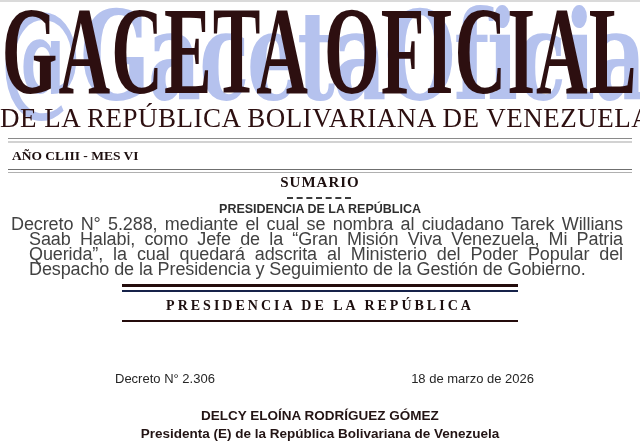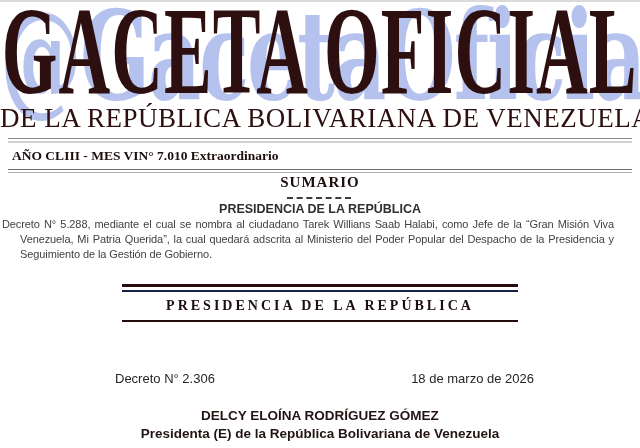--- a/index.html
+++ b/index.html
@@ -73,23 +73,23 @@
     border-top:2px dashed #3c3c3c;
   }
   .sans{font-family:"Liberation Sans", sans-serif;}
   .summary-heading{
     left:0;top:202px;width:640px;
     text-align:center;
     font-weight:bold;font-size:12.5px;
     color:#2e2e2e;
   }
   .summary-entry{
-    left:2px;top:217px;width:612px;
+    left:11px;top:217px;width:612px;
     text-align:justify;
-    font-size:11px;line-height:15px;letter-spacing:-.1px;
+    font-size:18px;line-height:15px;letter-spacing:-.1px;
     color:var(--body-gray,#424242);
     padding-left:18px;text-indent:-18px;box-sizing:border-box;
   }
   .banner{
     left:122px;top:284px;width:396px;
   }
   .banner-rule-top{height:3px;border-top:3px solid #240c0c;border-bottom:2px solid var(--navy,#16224a);}
   .banner-title{
     margin-top:6px;text-align:center;
     font-weight:bold;font-size:14px;letter-spacing:3px;
@@ -136,21 +136,20 @@
   <div class="layer masthead">
     <span class="masthead-text">GACETA OFICIAL</span>
   </div>
 
   <div class="layer subtitle">DE LA REPÚBLICA BOLIVARIANA DE VENEZUELA</div>
 
   <div class="layer rule-subtitle"></div>
 
   <div class="layer daterow">
     <span>AÑO CLIII  -  MES VI</span>
-    <span>N° 7.010 Extraordinario</span>
   </div>
 
   <div class="layer rule-daterow"></div>
 
   <div class="layer sumario">SUMARIO</div>
   <div class="layer sumario-underline"></div>
 
   <div class="layer sans summary-heading">PRESIDENCIA DE LA REPÚBLICA</div>
 
   <div class="layer sans summary-entry">Decreto N° 5.288, mediante el cual se nombra al ciudadano Tarek Willians Saab Halabi, como Jefe de la “Gran Misión Viva Venezuela, Mi Patria Querida”, la cual quedará adscrita al Ministerio del Poder Popular del Despacho de la Presidencia y Seguimiento de la Gestión de Gobierno.</div>

